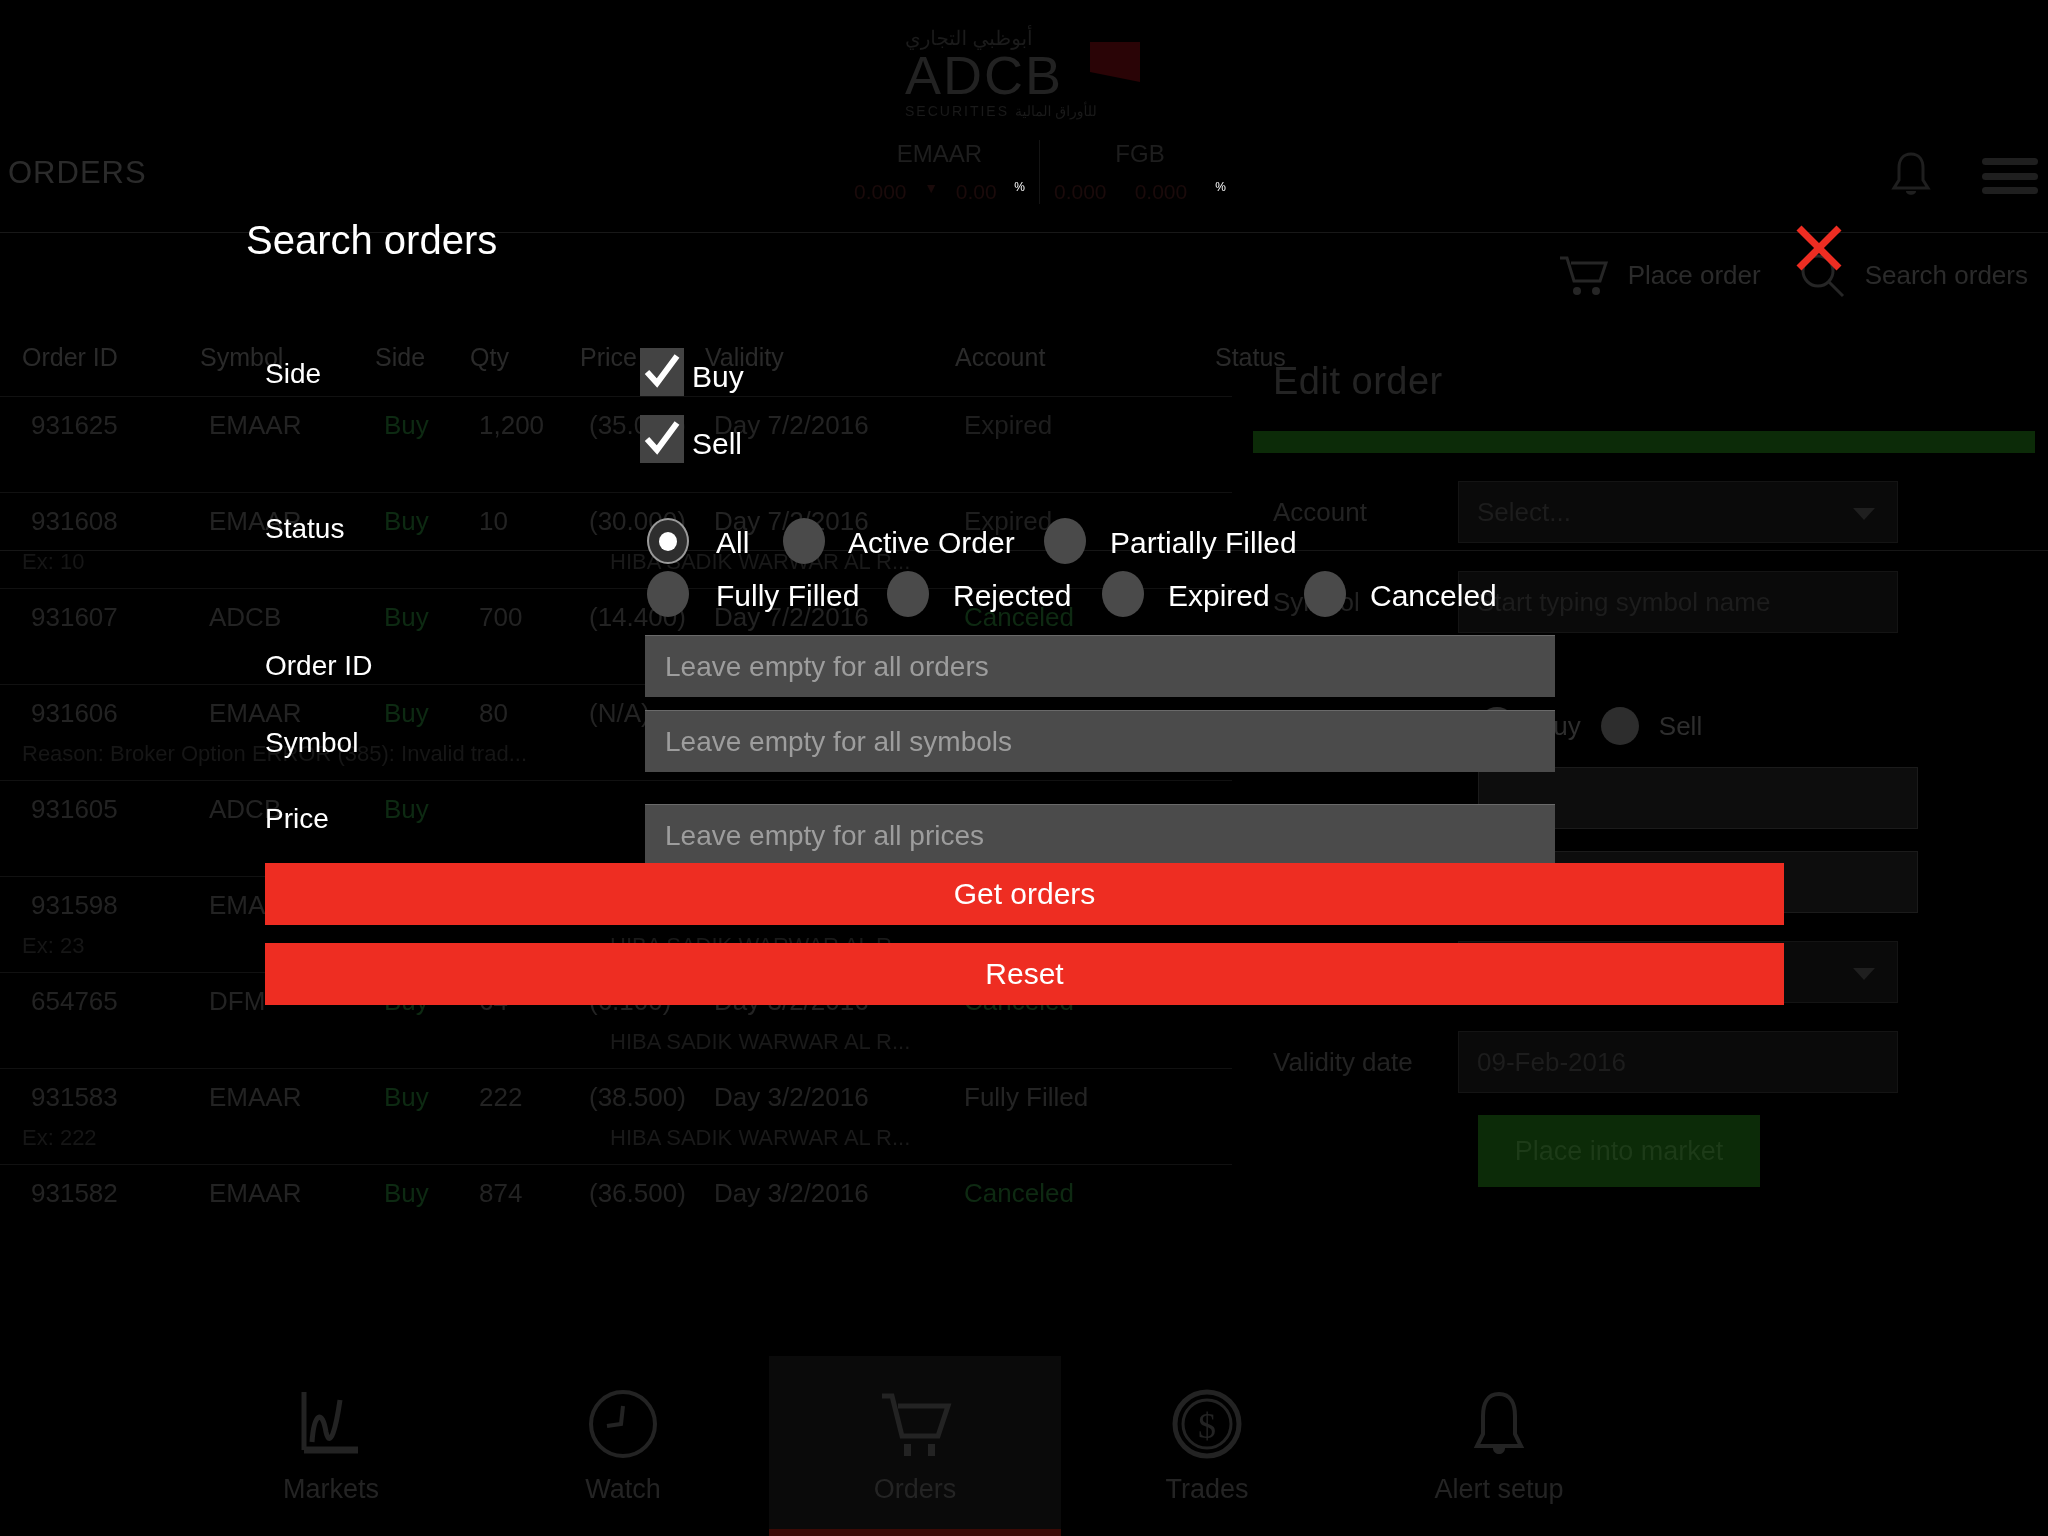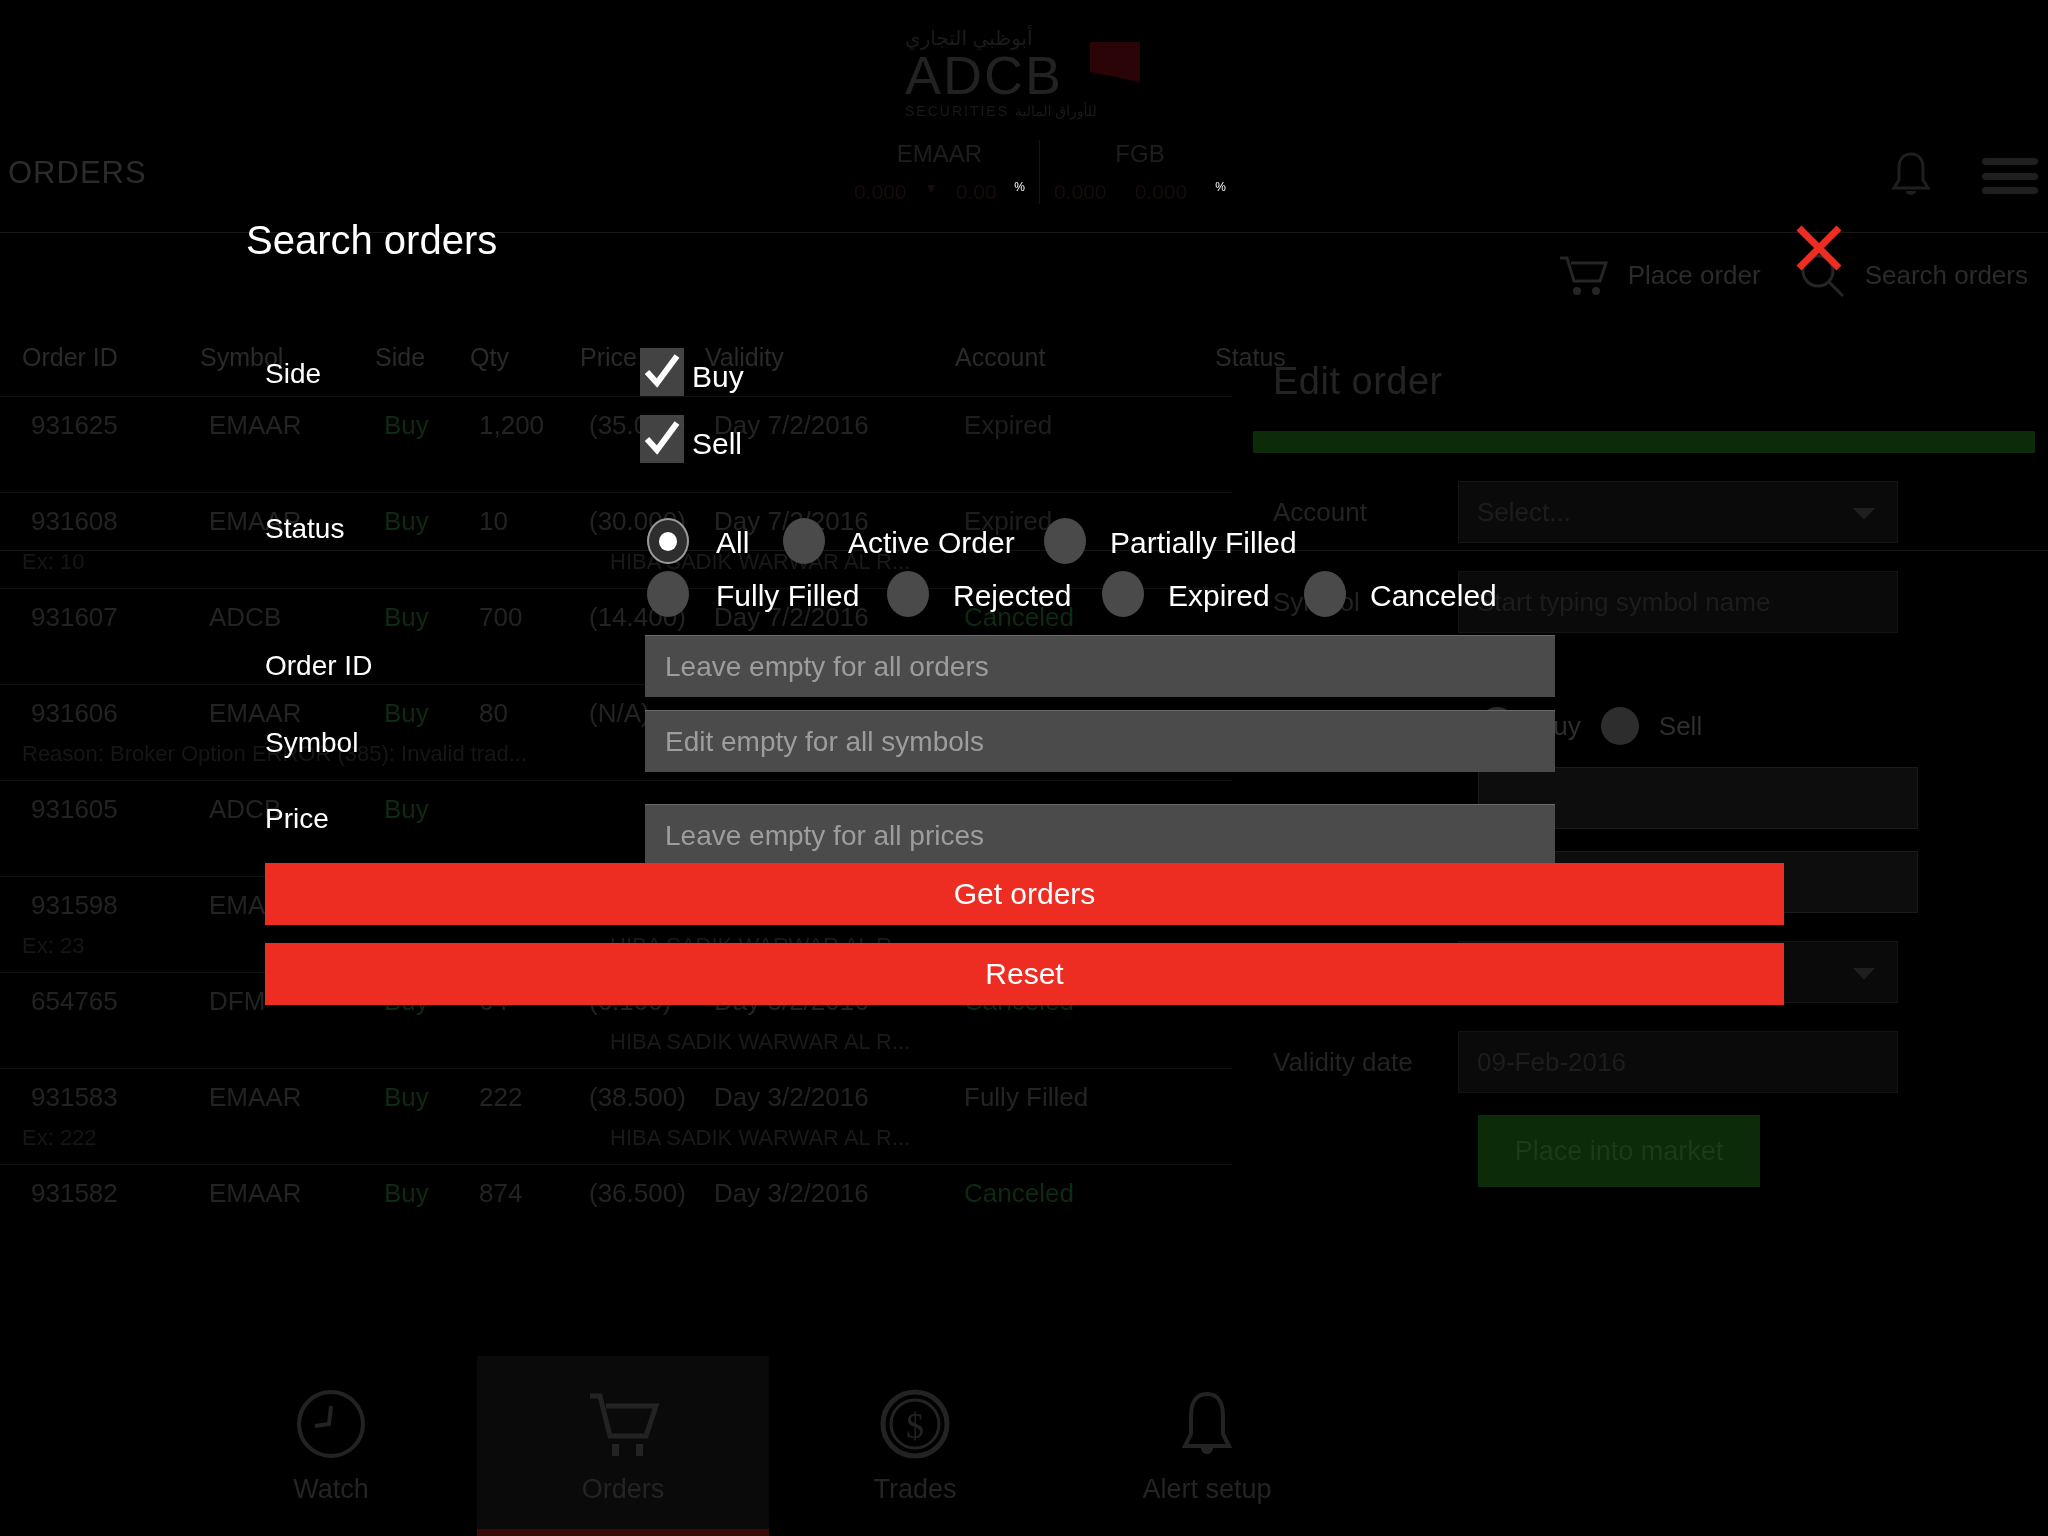--- a/index.html
+++ b/index.html
@@ -452,20 +452,30 @@
         <span>09-Feb-2016</span>
       </span>
     </div>
 
     <div class="place-btn">Place into market</div>
   </div>
 
   <div class="bottomnav">
     <div class="nav-spacer"></div>
 
+    <div class="nav-item">
+      <span class="nav-ico">
+        <svg width="70" height="72" viewBox="0 0 70 72">
+          <line x1="8" y1="4" x2="8" y2="62" stroke="#232323" stroke-width="5"></line>
+          <line x1="8" y1="62" x2="62" y2="62" stroke="#232323" stroke-width="7"></line>
+          <path d="M16 54 C18 26 26 20 30 44 C34 62 40 40 44 12" fill="none" stroke="#232323" stroke-width="5"></path>
+        </svg>
+      </span>
+      <span class="nav-label">Markets</span>
+    </div>
 
     <div class="nav-item">
       <span class="nav-ico">
         <svg width="72" height="72" viewBox="0 0 72 72">
           <circle cx="36" cy="36" r="32" fill="none" stroke="#232323" stroke-width="4"></circle>
           <path d="M36 18 L34 36 L20 38" fill="none" stroke="#232323" stroke-width="4"></path>
         </svg>
       </span>
       <span class="nav-label">Watch</span>
     </div>
@@ -558,21 +568,21 @@
     <div class="frow">
       <span class="flabel" style="left:265px; top:310px;">Order ID</span>
       <span class="textfield" style="left:645px; top:295px;">
         <span class="ph">Leave empty for all orders</span>
       </span>
     </div>
 
     <div class="frow">
       <span class="flabel" style="left:265px; top:387px;">Symbol</span>
       <span class="textfield" style="left:645px; top:370px;">
-        <span class="ph">Edit empty for all symbols</span>
+        <span class="ph">Leave empty for all symbols</span>
       </span>
     </div>
 
     <div class="frow">
       <span class="flabel" style="left:265px; top:463px;">Price</span>
       <span class="textfield" style="left:645px; top:464px;">
         <span class="ph">Leave empty for all prices</span>
       </span>
     </div>
 

